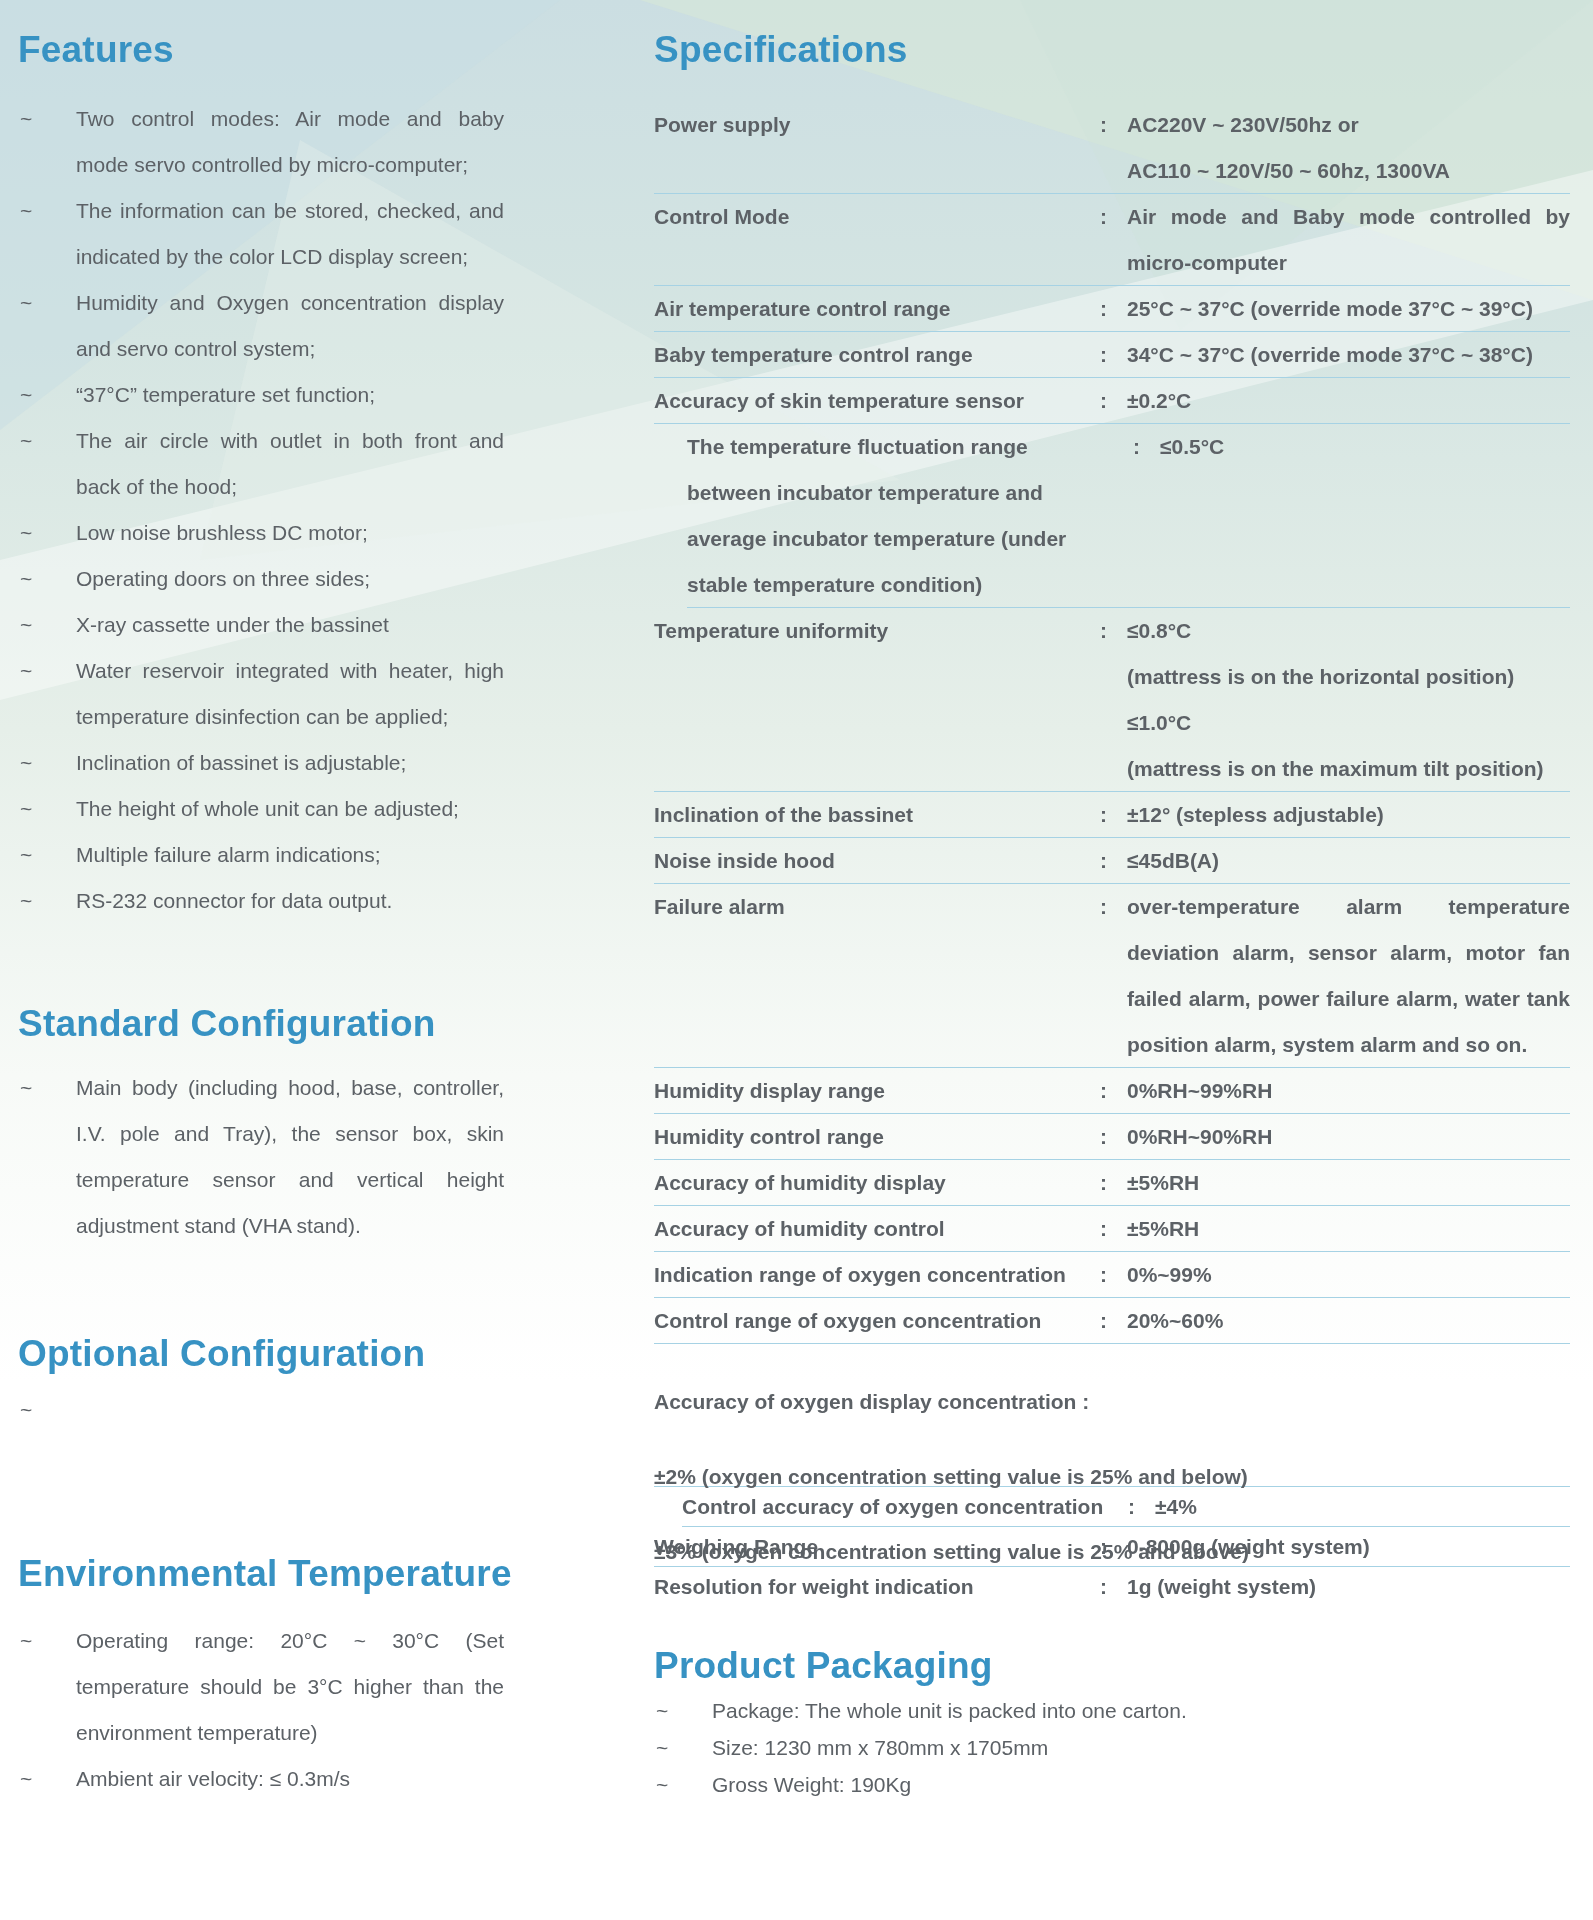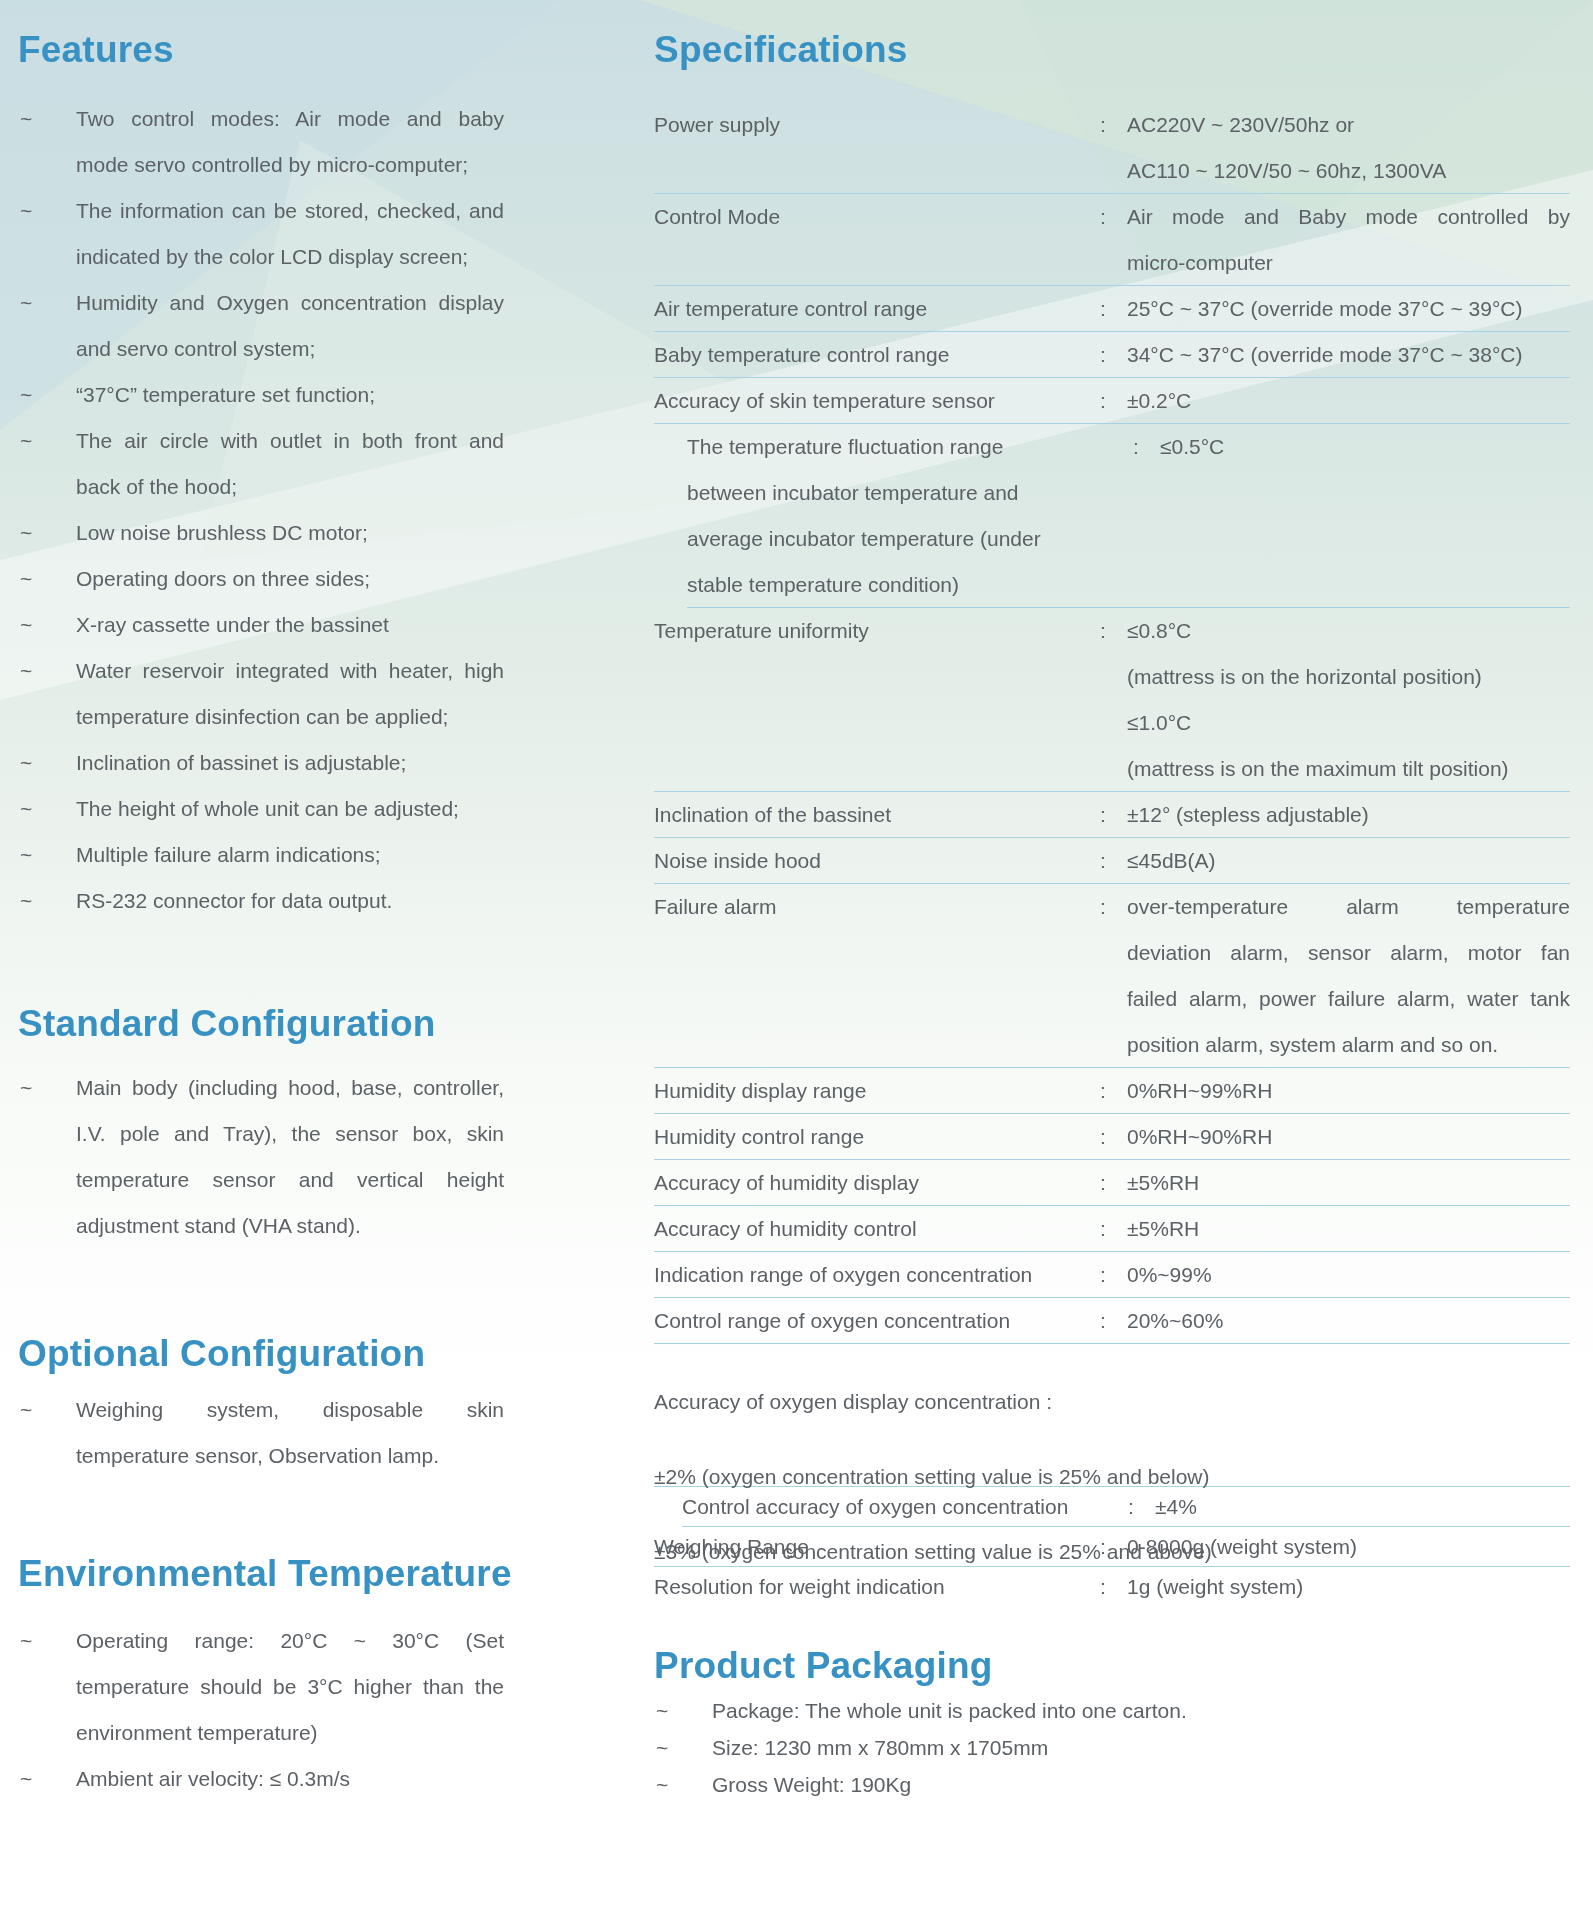--- a/index.html
+++ b/index.html
@@ -39,21 +39,21 @@
   .btext{width:428px;}
   .ln{
     font-size:21px;
     line-height:46px;
     white-space:nowrap;
     color:var(--text);
   }
   .pk .ln{line-height:37px;}
   .jl{text-align:justify;text-align-last:justify;}
   
-  #spec-table{position:absolute;left:0;width:916px;}
+  #spec-table{position:absolute;left:0;width:916px;font-weight:bold;}
   .srow{position:relative;border-bottom:1.5px solid var(--line);}
   .srow:last-child{border-bottom:none;}
   .srow .lab{position:absolute;left:0;top:0;width:446px;}
   .srow .co{position:absolute;left:446px;top:0;font-size:21px;line-height:46px;}
   .srow .val{position:absolute;left:473px;top:0;width:443px;}
   .srow.tight .ln,.srow.tight .co{line-height:40px;}
   .srow.wide .ln{line-height:34px;margin-top:41px;}
 </style>
 </head>
 <body>
@@ -176,24 +176,20 @@
             <div class="ln jl">temperature sensor and vertical height</div>
             <div class="ln">adjustment stand (VHA stand).</div>
           </div>
         </div>
       </div>
 
     <h2 class="h" style="top:1326px">Optional Configuration</h2>
     <div class="blist" style="top:1379px">
         <div class="bitem">
           <span class="tilde">~</span>
-          <div class="btext">
-            <div class="ln jl">Weighing system, disposable skin</div>
-            <div class="ln">temperature sensor, Observation lamp.</div>
-          </div>
         </div>
       </div>
 
     <h2 class="h" style="top:1546px">Environmental Temperature</h2>
     <div class="blist" style="top:1610px">
         <div class="bitem">
           <span class="tilde">~</span>
           <div class="btext">
             <div class="ln jl">Operating range: 20°C ~ 30°C (Set</div>
             <div class="ln jl">temperature should be 3°C higher than the</div>

